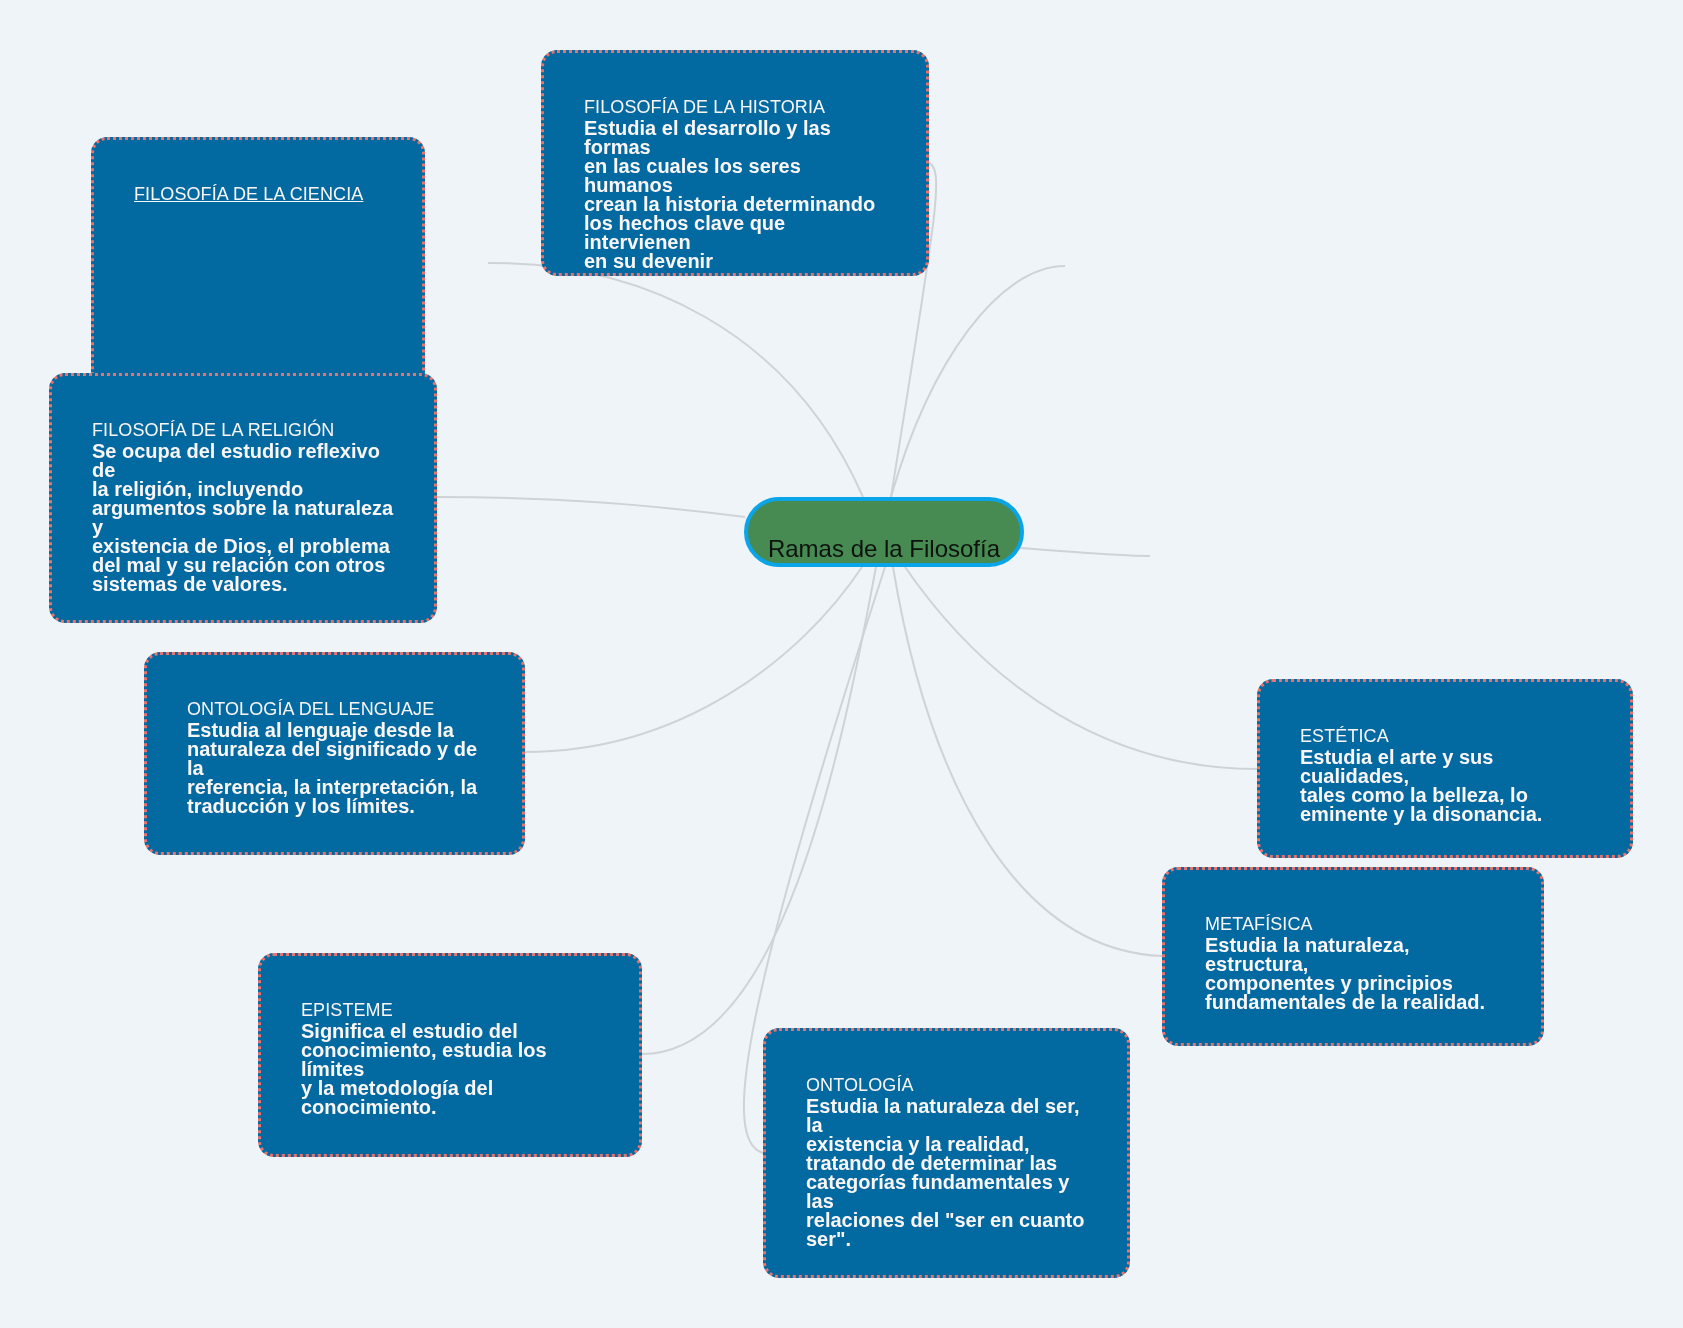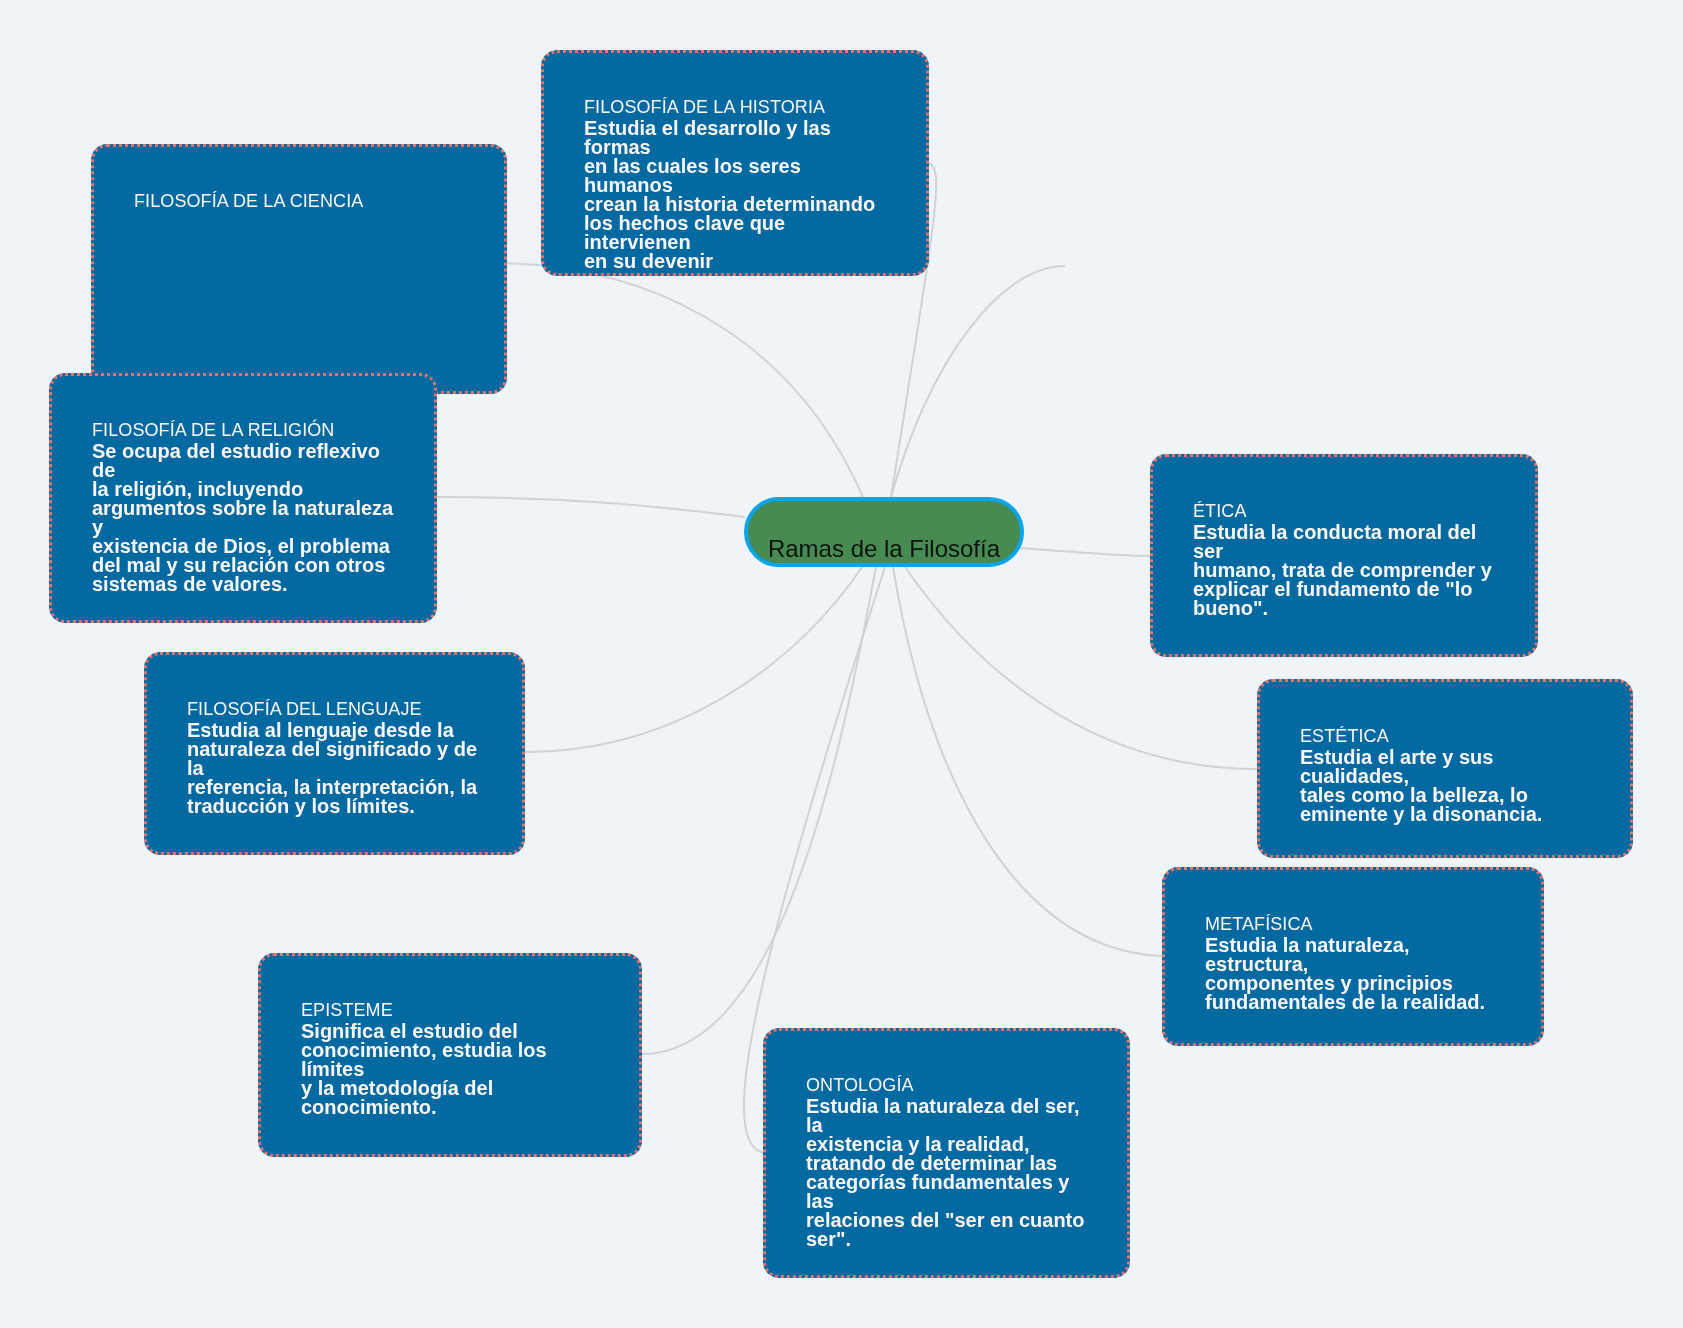--- a/index.html
+++ b/index.html
@@ -56,36 +56,36 @@
 
   <div class="topic" style="left:541px; top:50px; width:388px; height:226px;">
     <span class="t-title">FILOSOFÍA DE LA HISTORIA</span>
     <span class="t-desc">Estudia el desarrollo y las formas
 en las cuales los seres humanos
 crean la historia determinando
 los hechos clave que intervienen
 en su devenir</span>
   </div>
 
-  <div class="topic" style="left:91px; top:144px; width:416px; height:250px;">
+  <div class="topic" style="left:91px; top:137px; width:334px; height:250px;text-decoration:underline;">
     <span class="t-title">FILOSOFÍA DE LA CIENCIA</span>
   </div>
 
   <div class="topic" style="left:49px; top:373px; width:388px; height:250px;">
     <span class="t-title">FILOSOFÍA DE LA RELIGIÓN</span>
     <span class="t-desc">Se ocupa del estudio reflexivo de
 la religión, incluyendo
 argumentos sobre la naturaleza y
 existencia de Dios, el problema
 del mal y su relación con otros
 sistemas de valores.</span>
   </div>
 
   <div class="topic" style="left:144px; top:652px; width:381px; height:203px;">
-    <span class="t-title">FILOSOFÍA DEL LENGUAJE</span>
+    <span class="t-title">ONTOLOGÍA DEL LENGUAJE</span>
     <span class="t-desc">Estudia al lenguaje desde la
 naturaleza del significado y de la
 referencia, la interpretación, la
 traducción y los límites.</span>
   </div>
 
   <div class="topic" style="left:258px; top:953px; width:384px; height:204px;">
     <span class="t-title">EPISTEME</span>
     <span class="t-desc">Significa el estudio del
 conocimiento, estudia los límites
@@ -110,26 +110,19 @@
 fundamentales de la realidad.</span>
   </div>
 
   <div class="topic" style="left:1257px; top:679px; width:376px; height:179px;">
     <span class="t-title">ESTÉTICA</span>
     <span class="t-desc">Estudia el arte y sus cualidades,
 tales como la belleza, lo
 eminente y la disonancia.</span>
   </div>
 
-  <div class="topic" style="left:1150px; top:454px; width:388px; height:203px;">
-    <span class="t-title">ÉTICA</span>
-    <span class="t-desc">Estudia la conducta moral del ser
-humano, trata de comprender y
-explicar el fundamento de "lo
-bueno".</span>
-  </div>
 
 
   <div class="central">
     <span>Ramas de la Filosofía</span>
   </div>
 
 </div>
 
 </body></html>

